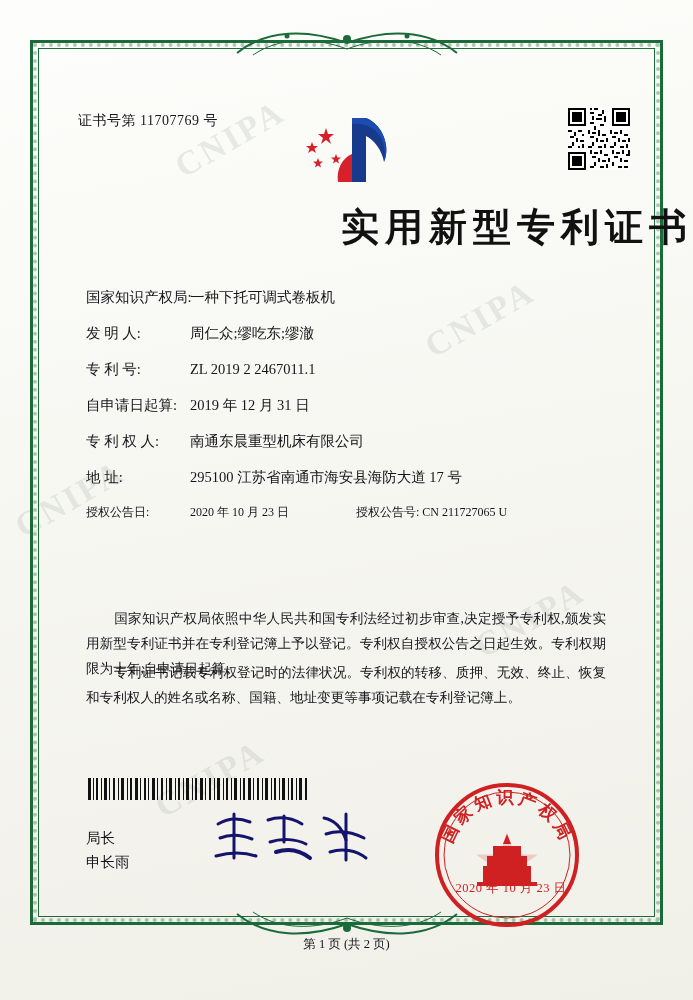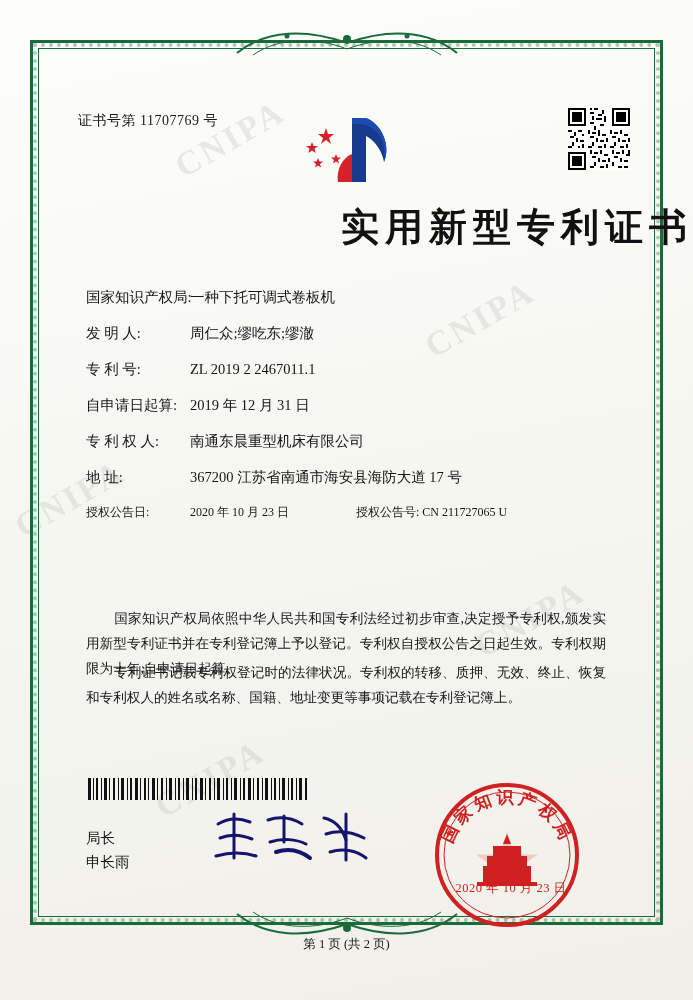--- a/index.html
+++ b/index.html
@@ -353,21 +353,21 @@
     <div class="field-row">
       <span class="f-label">专 利 号:</span><span class="f-value">ZL 2019 2 2467011.1</span>
     </div>
     <div class="field-row">
       <span class="f-label">自申请日起算:</span><span class="f-value">2019 年 12 月 31 日</span>
     </div>
     <div class="field-row">
       <span class="f-label">专 利 权 人:</span><span class="f-value">南通东晨重型机床有限公司</span>
     </div>
     <div class="field-row">
-      <span class="f-label">地 址:</span><span class="f-value">367200 江苏省南通市海安县海防大道 17 号</span>
+      <span class="f-label">地 址:</span><span class="f-value">295100 江苏省南通市海安县海防大道 17 号</span>
     </div>
     <div class="grant-row">
       <span class="f-label">授权公告日:</span><span class="f-value">2020 年 10 月 23 日</span>
       <span class="second">
         <span>授权公告号:</span>
         <span>CN 211727065 U</span>
       </span>
     </div>
   </div>
 

